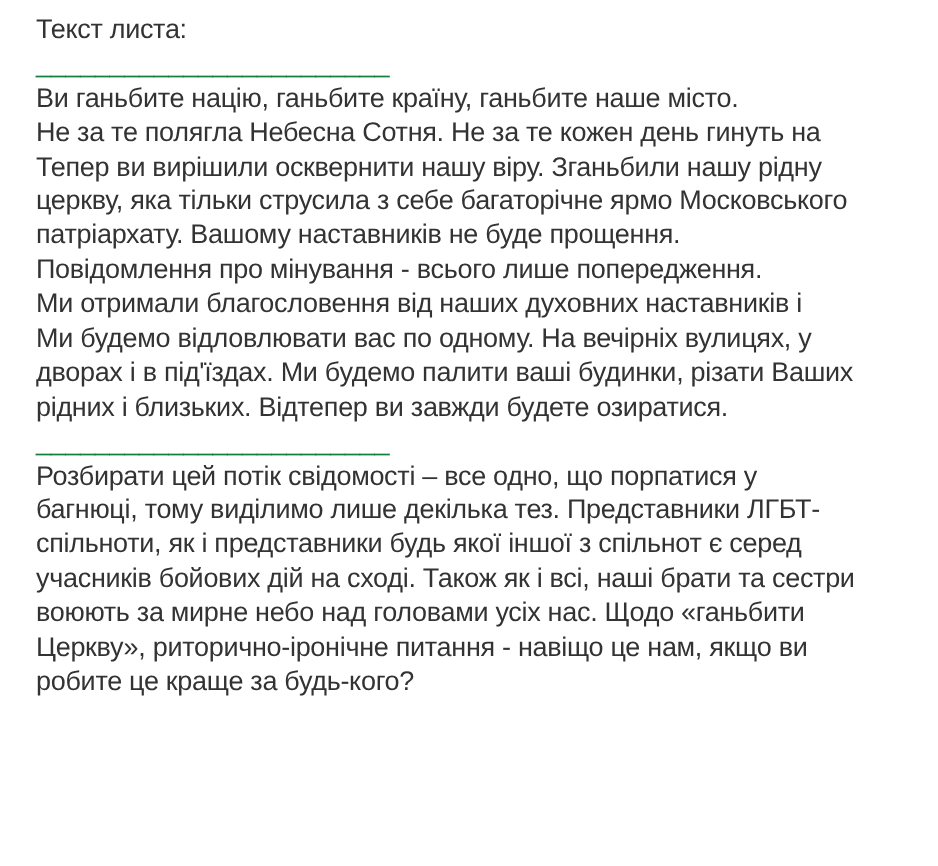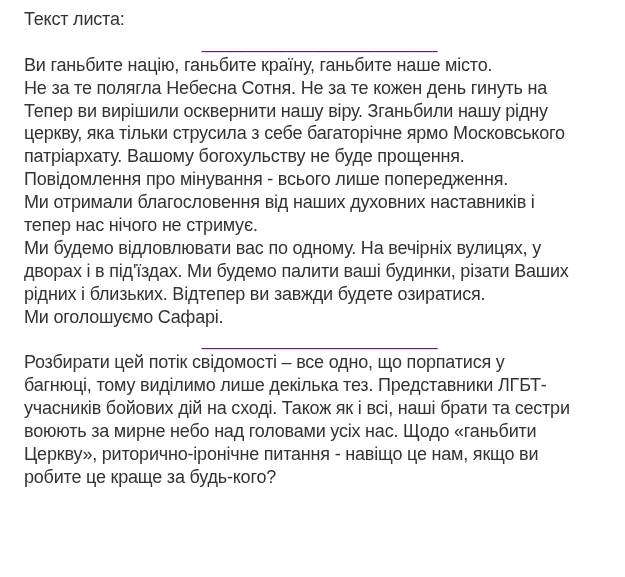--- a/index.html
+++ b/index.html
@@ -23,45 +23,43 @@
     font-weight: 400;
     line-height: 22.9px;
     letter-spacing: -0.2px;
   }
   .line {
     height: 22.9px;
     white-space: pre;
     overflow: visible;
   }
   .separator {
-    color: #701a75;
-    text-align: center;
+    color: #15803d;
   }
 </style>
 </head>
 <body>
 
 <div class="doc">
   <div class="line">Текст листа:</div>
   <div class="line separator">________________________</div>
 
   <div class="line">Ви ганьбите націю, ганьбите країну, ганьбите наше місто.</div>
   <div class="line">Не за те полягла Небесна Сотня. Не за те кожен день гинуть на</div>
   <div class="line">Тепер ви вирішили осквернити нашу віру. Зганьбили нашу рідну</div>
   <div class="line">церкву, яка тільки струсила з себе багаторічне ярмо Московського</div>
-  <div class="line">патріархату. Вашому богохульству не буде прощення.</div>
+  <div class="line">патріархату. Вашому наставників не буде прощення.</div>
   <div class="line">Повідомлення про мінування - всього лише попередження.</div>
   <div class="line">Ми отримали благословення від наших духовних наставників і</div>
-  <div class="line">тепер нас нічого не стримує.</div>
   <div class="line">Ми будемо відловлювати вас по одному. На вечірніх вулицях, у</div>
   <div class="line">дворах і в під'їздах. Ми будемо палити ваші будинки, різати Ваших</div>
   <div class="line">рідних і близьких. Відтепер ви завжди будете озиратися.</div>
-  <div class="line">Ми оголошуємо Сафарі.</div>
 
   <div class="line separator">________________________</div>
 
   <div class="line">Розбирати цей потік свідомості – все одно, що порпатися у</div>
   <div class="line">багнюці, тому виділимо лише декілька тез. Представники ЛГБТ-</div>
+  <div class="line">спільноти, як і представники будь якої іншої з спільнот є серед</div>
   <div class="line">учасників бойових дій на сході. Також як і всі, наші брати та сестри</div>
   <div class="line">воюють за мирне небо над головами усіх нас. Щодо «ганьбити</div>
   <div class="line">Церкву», риторично-іронічне питання - навіщо це нам, якщо ви</div>
   <div class="line">робите це краще за будь-кого?</div>
 </div>
 
 </body></html>

